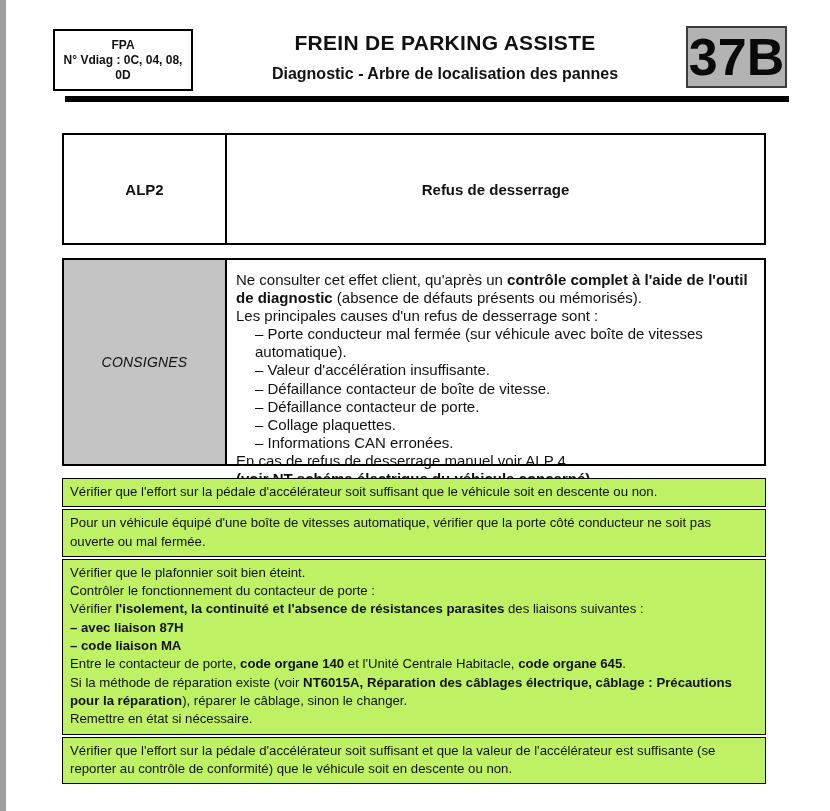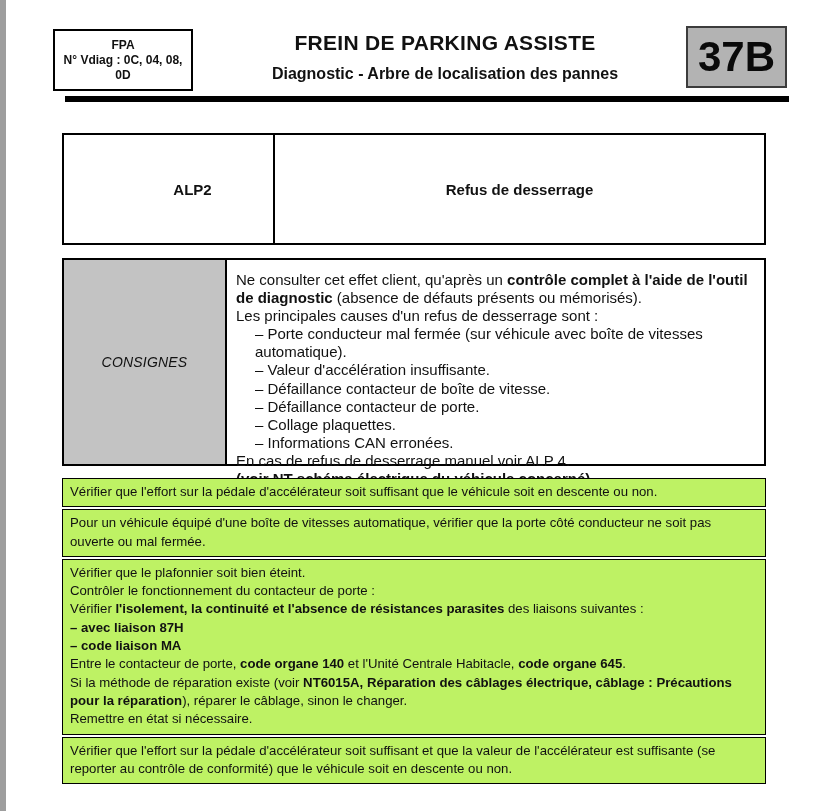--- a/index.html
+++ b/index.html
@@ -16,32 +16,32 @@
     border:2px solid #000; display:flex; flex-direction:column;
     justify-content:center; text-align:center;
     font-weight:bold; font-size:12px; line-height:15px;
   }
   .title-wrap { position:absolute; left:212px; top:31px; width:466px; text-align:center; }
   .doc-title { font-size:21px; font-weight:bold; letter-spacing:0.3px; }
   .doc-subtitle { font-size:16px; font-weight:bold; margin-top:10px; }
   .section-box {
     position:absolute; left:686px; top:26px; width:101px; height:62px;
     border:2px solid #3c3c3c; display:flex; align-items:center; justify-content:center;
-    font-size:42px; font-weight:bold; color:#0a0a0a;
+    font-size:52px; font-weight:bold; color:#0a0a0a;
   }
   .header-rule { position:absolute; left:65px; top:96px; width:724px; height:6px; background:#000; }
 
   
   .alp-table {
     position:absolute; left:62px; top:133px; width:704px; height:112px;
     border:2px solid #000; display:flex;
   }
   .alp-code {
     width:163px; border-right:2px solid #000; display:flex;
-    align-items:center; justify-content:center; font-weight:bold; font-size:15px;margin-left:48px;
+    align-items:center; justify-content:center; font-weight:bold; font-size:15px;
   }
   .alp-label { flex:1; display:flex; align-items:center; justify-content:center; font-weight:bold; font-size:15px;border-radius:22px; }
 
   
   .consignes-table {
     position:absolute; left:62px; top:258px; width:704px; height:208px;
     border:2px solid #000; display:flex;
   }
   .consignes-label-cell {
     width:163px; border-right:2px solid #000; display:flex;

